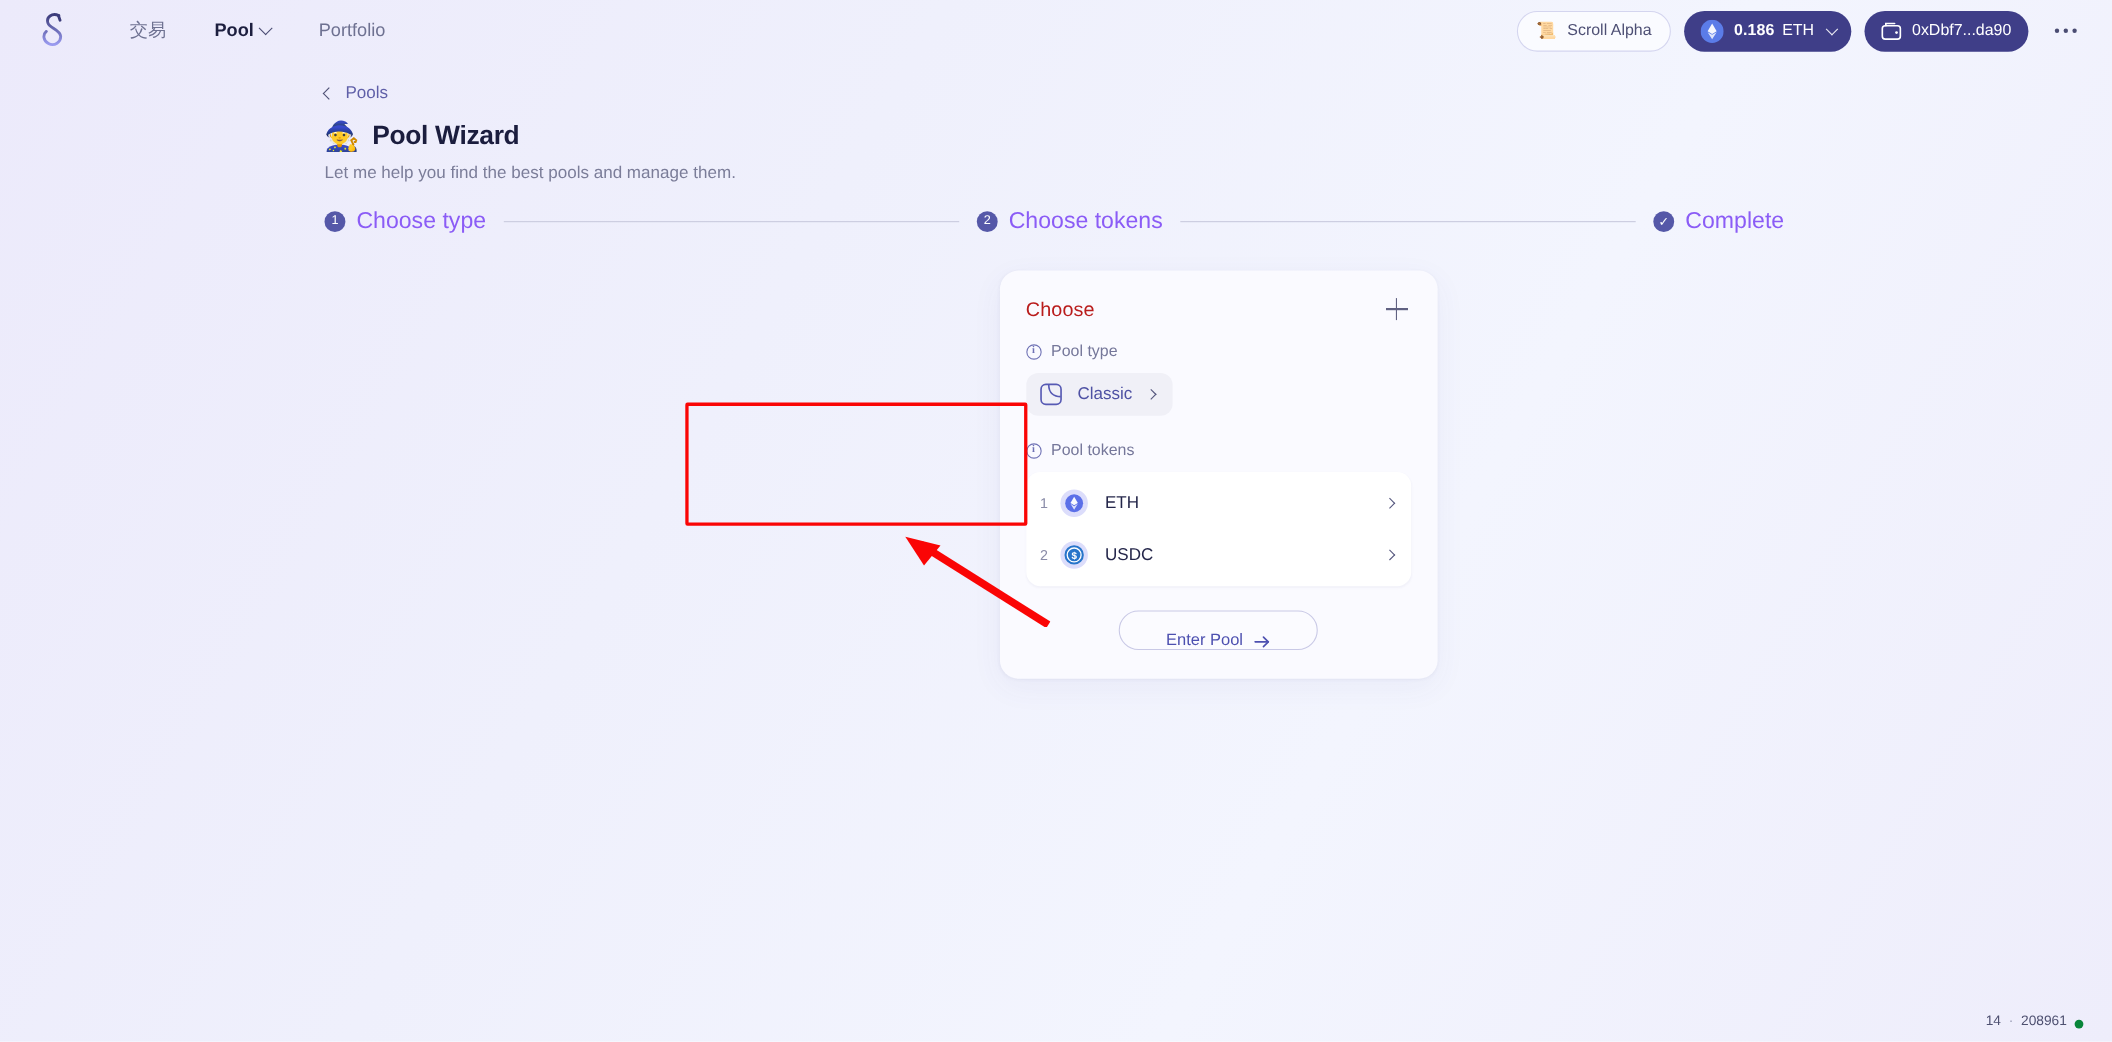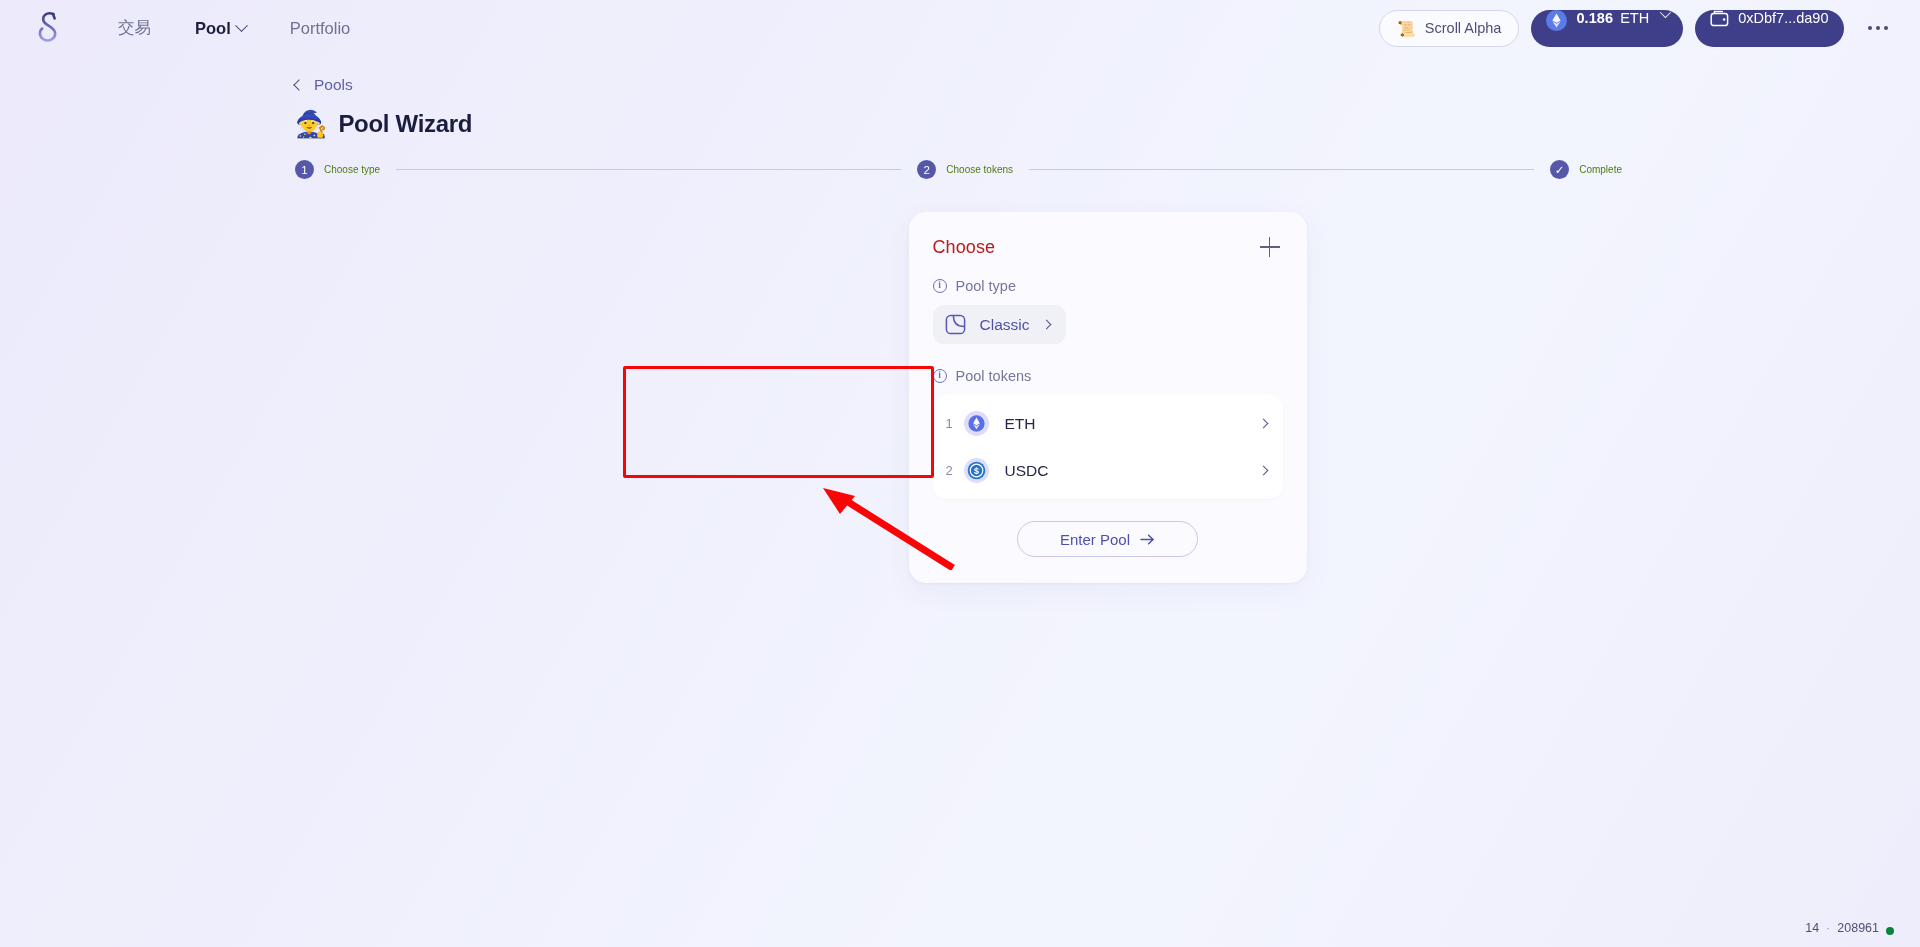--- a/index.html
+++ b/index.html
@@ -78,20 +78,21 @@
     border: 1px solid #d4d5ef;
     border-radius: 19px;
     background: #fafbff;
     font-size: 14.5px;
     color: #4d4f74;
     cursor: pointer;
   }
 
   .chip-solid {
     display: flex;
+    align-items: center;
     gap: 9px;
     height: 37px;
     padding: 0 15px;
     border-radius: 19px;
     background: #3f3e88;
     color: #ffffff;
     font-size: 14.5px;
     cursor: pointer;
   }
   .chip-solid .amount { font-weight: 600; letter-spacing: .1px; }
@@ -180,21 +181,21 @@
     border-radius: 50%;
     background: #5558a8;
     color: #fff;
     font-size: 11.5px;
     display: flex;
     align-items: center;
     justify-content: center;
     font-weight: 500;
   }
   .step-badge.done { background: #5558a8; }
-  .step-label { font-size: 10px; color: #4d7c0f; }
+  .step-label { font-size: 21px; color: #8b5cf6; }
   .step-line {
     flex: 1 1 auto;
     height: 1px;
     background: #c9cade;
     margin: 0 16px;
   }
 
   
   .card-wrap {
     display: flex;
@@ -324,21 +325,21 @@
     margin: 22px auto 0 auto;
     height: 36px;
     border-radius: 18px;
     border: 1px solid #c9c9e6;
     background: #fbfbff;
     color: #4d50b0;
     font-size: 15px;
     font-family: "Liberation Sans", sans-serif;
     cursor: pointer;
     display: flex;
-    align-items: center;
+    align-items: flex-end;
     justify-content: center;
     gap: 10px;
   }
 
   
   .anno-box {
     position: absolute;
     left: 623px;
     top: 366px;
     width: 311px;
@@ -452,20 +453,21 @@
   <div class="breadcrumb">
     <span class="chev-l"></span>
     <span>Pools</span>
   </div>
 
   <div class="title-row">
     <span class="title-emoji">🧙</span>
     <span class="page-title">Pool Wizard</span>
   </div>
 
+  <div class="subtitle">Let me help you find the best pools and manage them.</div>
 
   
   <div class="stepper">
     <div class="step">
       <span class="step-badge">1</span>
       <span class="step-label">Choose type</span>
     </div>
     <div class="step-line"></div>
     <div class="step">
       <span class="step-badge">2</span>

